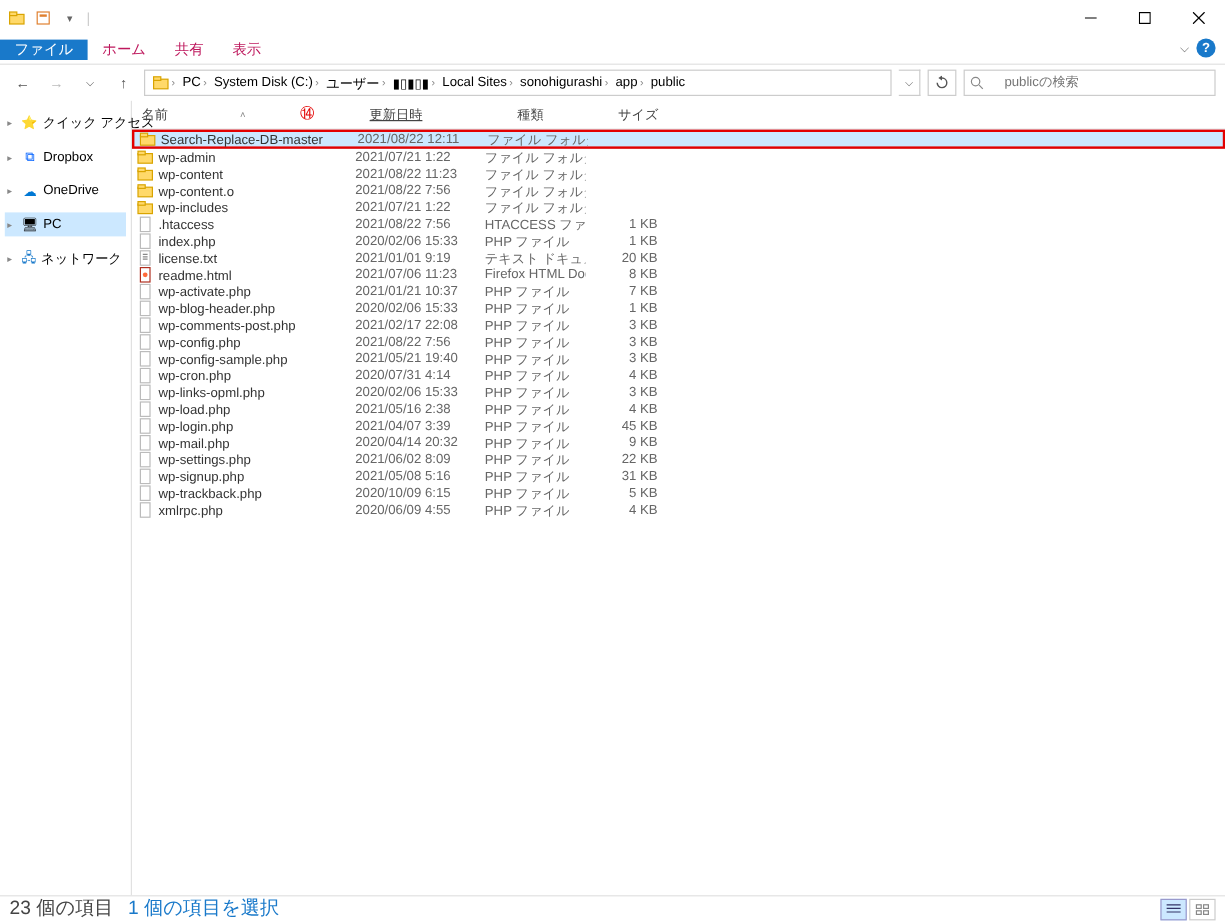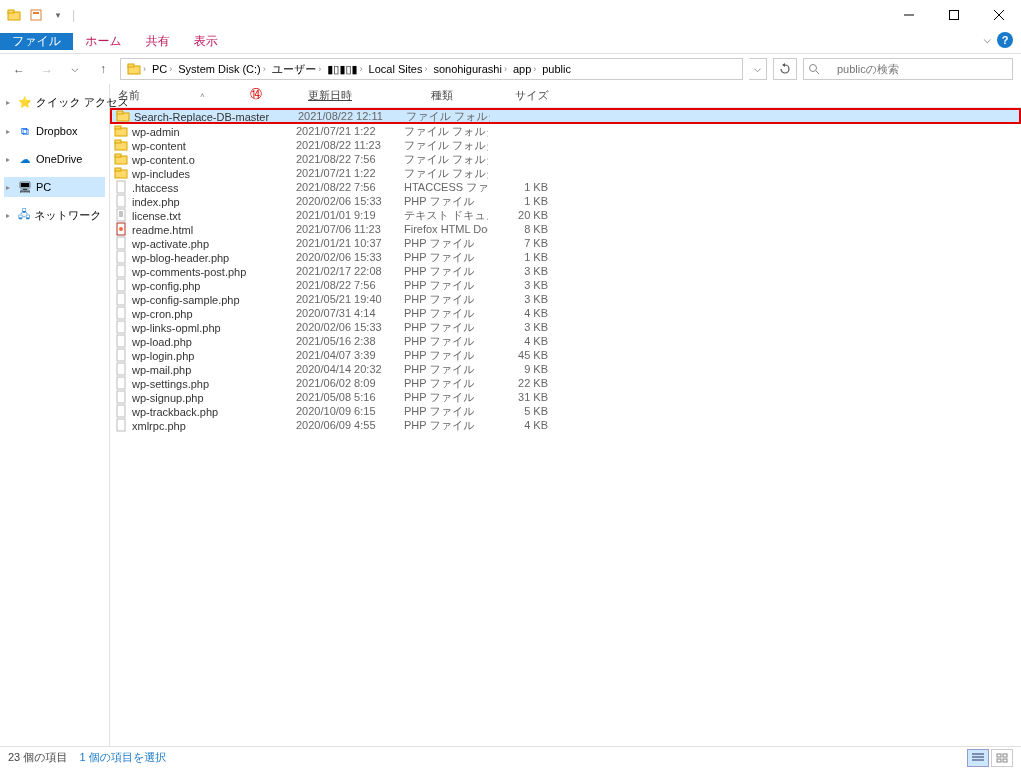--- a/index.html
+++ b/index.html
@@ -45,21 +45,21 @@
 
 .rows { }
 .row { display: flex; align-items: center; height: 14px; font-size: 11px; color: #333; cursor: pointer; padding-left: 4px; }
 .row.selected { background: #cce8ff; border: 2px solid #e30000; height: 16px; }
 .row .ico { width: 14px; height: 14px; margin-right: 4px; display: inline-flex; align-items: center; justify-content: center; }
 .cell-name { width: 182px; white-space: nowrap; overflow: hidden; display: flex; align-items: flex-end; }
 .cell-date { width: 108px; color: #666; }
 .cell-type { width: 84px; color: #666; white-space: nowrap; overflow: hidden; }
 .cell-size { width: 60px; color: #666; text-align: right; }
 
-.statusbar { height: 22px; border-top: 1px solid #e1e1e1; display: flex; align-items: center; justify-content: space-between; padding: 0 8px; font-size: 11px; color: #444; }
+.statusbar { height: 22px; border-top: 1px solid #e1e1e1; display: flex; align-items: center; justify-content: space-between; padding: 0 8px; font-size: 16px; color: #444; }
 .status-left { display: flex; gap: 12px; }
 .status-left .sel { color: #1979ca; }
 .view-toggles { display: flex; gap: 2px; }
 .view-toggles div { width: 22px; height: 18px; border: 1px solid #ccc; display: flex; align-items: center; justify-content: center; cursor: pointer; }
 .view-toggles div.active { background: #cce8ff; border-color: #99c; }
 
 svg { display: block; }
 </style>
 </head>
 <body>

